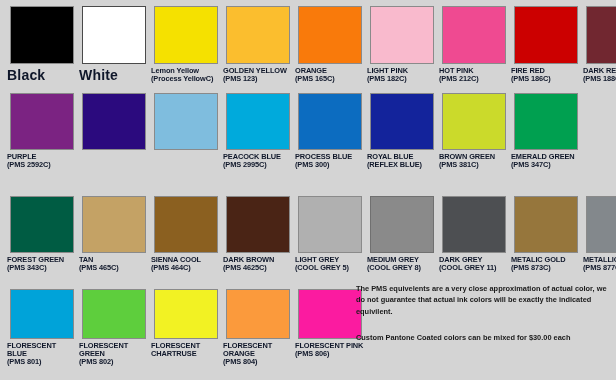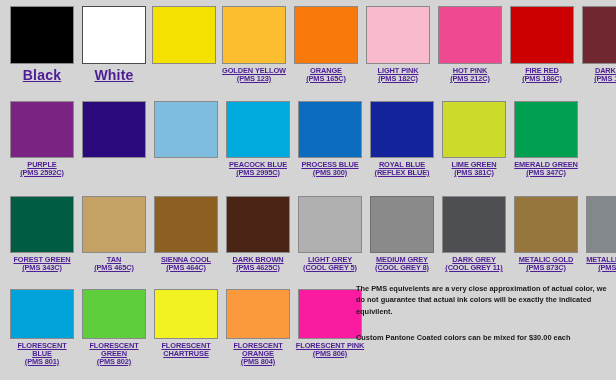--- a/index.html
+++ b/index.html
@@ -20,21 +20,21 @@
     height: 380px;
     background: #d4d4d4;
   }
   .row {
     position: absolute;
     left: 0;
     width: 616px;
     display: flex;
   }
   .row-1 { top: 0;   height: 95px; }
-  .row-2 { top: 95px;  height: 95px; }
+  .row-2 { top: 87px;  height: 95px; }
   .row-3 { top: 190px; height: 93px; }
   .row-4 { top: 283px; height: 97px; }
 
   .cell {
     width: 68px;
     margin-left: 2px;
     margin-right: 2px;
     display: flex;
     flex-direction: column;
     align-items: center;
@@ -48,28 +48,26 @@
     box-sizing: border-box;
     margin-top: 6px;
   }
   .row-1 .swatch { height: 58px; }
   .row-2 .swatch { height: 57px; }
   .row-3 .swatch { height: 57px; }
   .row-4 .swatch { height: 50px; }
 
   .caption {
     margin-top: 3px;
-    text-align: center;
-    color: #4c1d95;
+    color: #0f172a;
     line-height: 1.08;
     font-size: 7.4px;
     font-weight: bold;
     letter-spacing: -0.1px;
     width: 70px;
-    text-decoration: underline;
   }
   .caption .nm { display: block; }
   .caption .pms { display: block; }
 
   
   .caption.big {
     font-size: 14px;
     font-weight: bold;
     margin-top: 4px;
     letter-spacing: 0.2px;
@@ -105,20 +103,24 @@
         </div>
       </div>
       <div class="cell">
         <div class="swatch" style="background: rgb(255, 255, 255); border-color: rgb(74, 74, 74);"></div>
         <div class="caption big">
           <span class="nm">White</span>
         </div>
       </div>
       <div class="cell">
         <div class="swatch" style="background: rgb(245, 225, 0); border-color: rgb(138, 138, 138);"></div>
+        <div class="caption">
+          <span class="nm">Lemon Yellow</span>
+          <span class="pms">(Process YellowC)</span>
+        </div>
       </div>
       <div class="cell">
         <div class="swatch" style="background: rgb(251, 190, 46); border-color: rgb(138, 138, 138);"></div>
         <div class="caption">
           <span class="nm">GOLDEN YELLOW</span>
           <span class="pms">(PMS 123)</span>
         </div>
       </div>
       <div class="cell">
         <div class="swatch" style="background: rgb(249, 122, 11); border-color: rgb(138, 138, 138);"></div>
@@ -187,21 +189,21 @@
       <div class="cell">
         <div class="swatch" style="background: rgb(19, 35, 155); border-color: rgb(138, 138, 138);"></div>
         <div class="caption">
           <span class="nm">ROYAL BLUE</span>
           <span class="pms">(REFLEX BLUE)</span>
         </div>
       </div>
       <div class="cell">
         <div class="swatch" style="background: rgb(203, 218, 43); border-color: rgb(138, 138, 138);"></div>
         <div class="caption">
-          <span class="nm">LIME GREEN</span>
+          <span class="nm">BROWN GREEN</span>
           <span class="pms">(PMS 381C)</span>
         </div>
       </div>
       <div class="cell">
         <div class="swatch" style="background: rgb(0, 160, 80); border-color: rgb(138, 138, 138);"></div>
         <div class="caption">
           <span class="nm">EMERALD GREEN</span>
           <span class="pms">(PMS 347C)</span>
         </div>
       </div>

